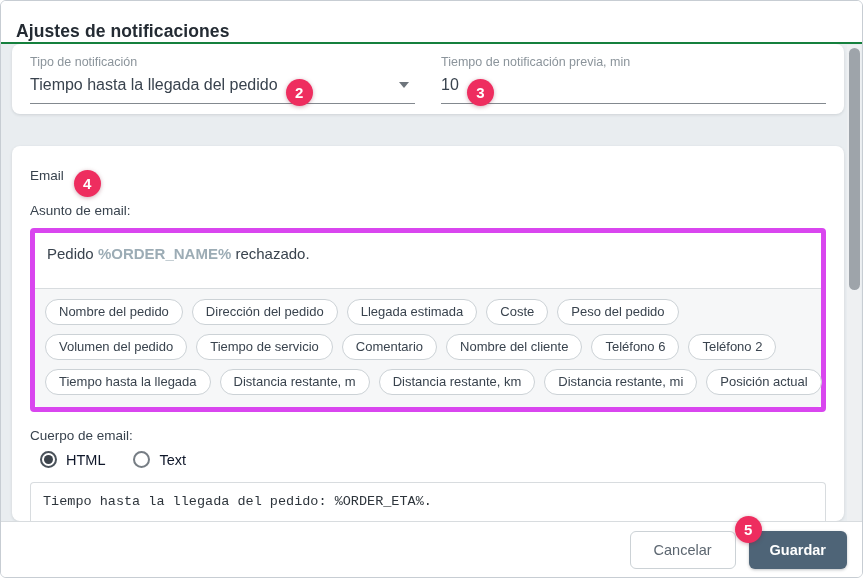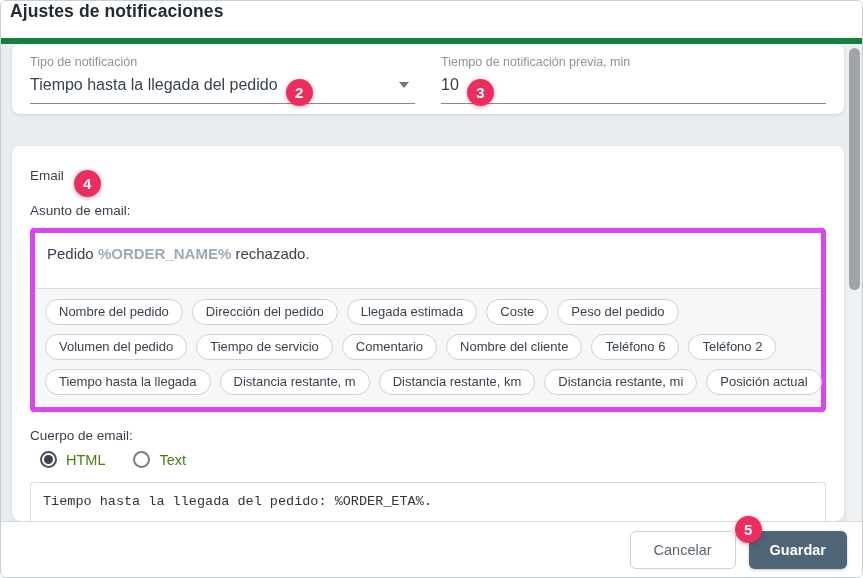--- a/index.html
+++ b/index.html
@@ -13,23 +13,23 @@
     border-radius: 6px;
     overflow: hidden;
     display: flex; flex-direction: column;
     position: relative;
   }
 
   
   .header {
     height: 43px; flex: 0 0 43px;
     background: #ffffff;
-    border-bottom: 6px solid #15803d;
-    display: flex; align-items: flex-start;
-    padding: 0 9px;
+    border-bottom: 2px solid #15803d;
+    display: flex; align-items: flex-end;
+    padding: 0 15px;
   }
   .header h1 {
     font-size: 17.5px; font-weight: 700; color: #242b33; letter-spacing: .1px;
   }
 
   
   .body {
     flex: 1 1 auto; min-height: 0;
     background: #e9edf0;
     position: relative;
@@ -118,21 +118,21 @@
     padding: 3px 13px 4px 13px;
     font-size: 13px; color: #39434e;
     white-space: nowrap; line-height: 17px;
     cursor: pointer;
   }
 
   .body-label { margin-top: 4px; margin-bottom: 8px; }
 
   .radio-row { display: flex; align-items: center; gap: 28px; padding-left: 10px; margin-bottom: 14px; }
   .radio-item { display: flex; align-items: center; gap: 9px; cursor: pointer; }
-  .radio-item .opt-label { font-size: 14.5px; color: #4d7c0f; }
+  .radio-item .opt-label { font-size: 14.5px; color: #0f172a; }
   .radio {
     width: 17px; height: 17px; border-radius: 50%;
     border: 2px solid #767d84;
     display: inline-flex; align-items: center; justify-content: center;
     background: #ffffff;
   }
   .radio.checked { border-color: #4a525a; }
   .radio.checked .dot { width: 9px; height: 9px; border-radius: 50%; background: #3c434b; }
 
   .body-box {

